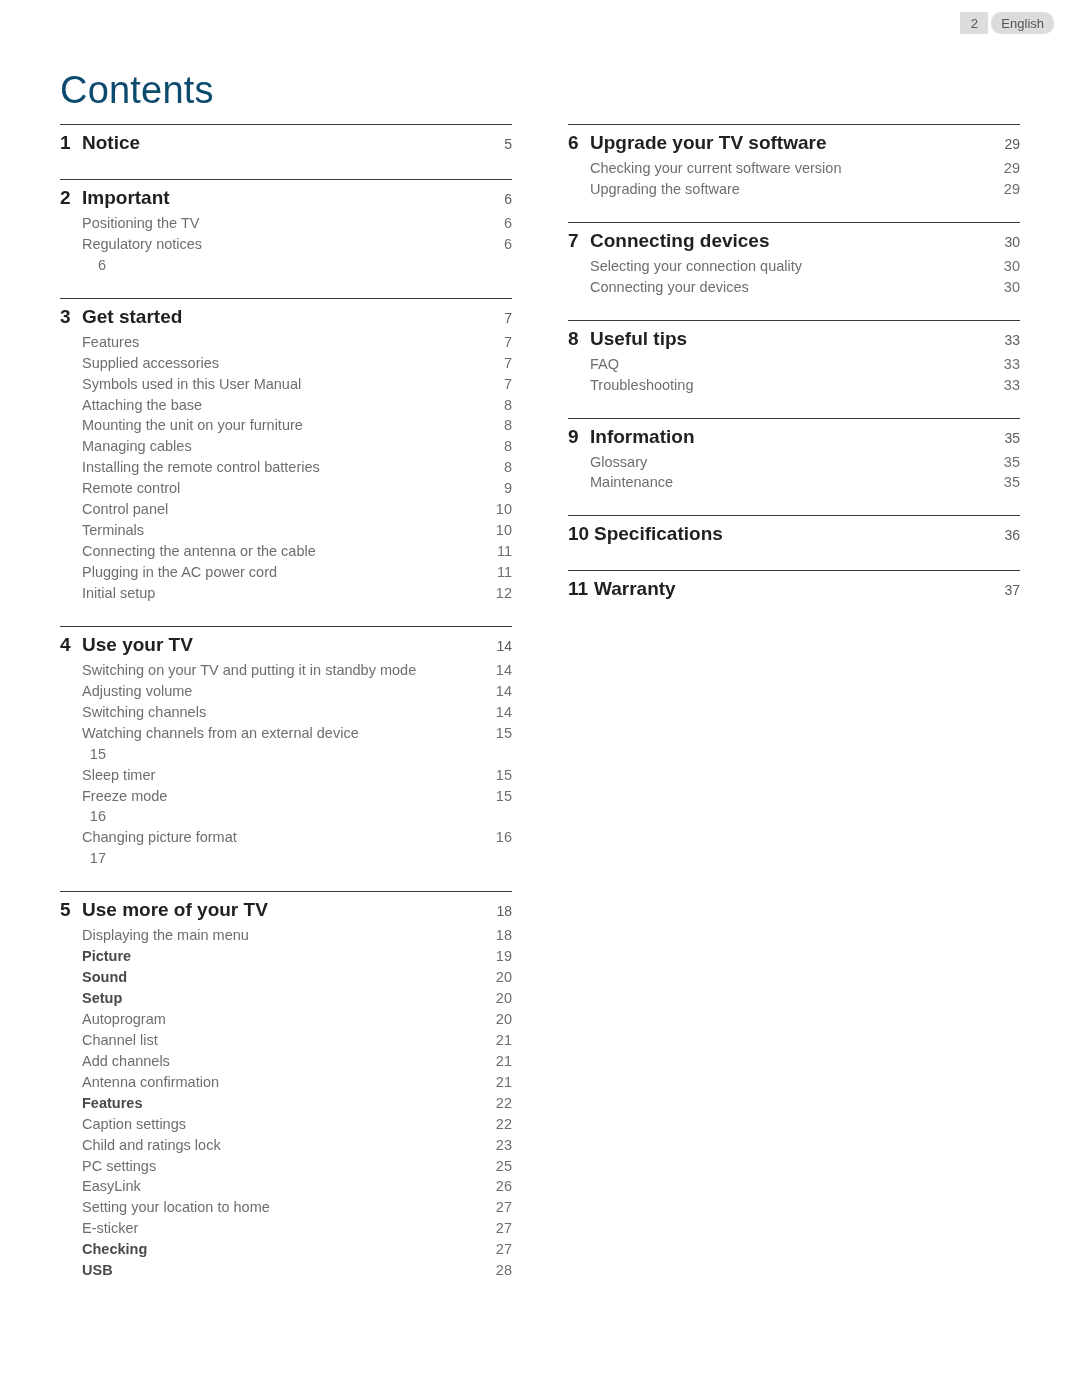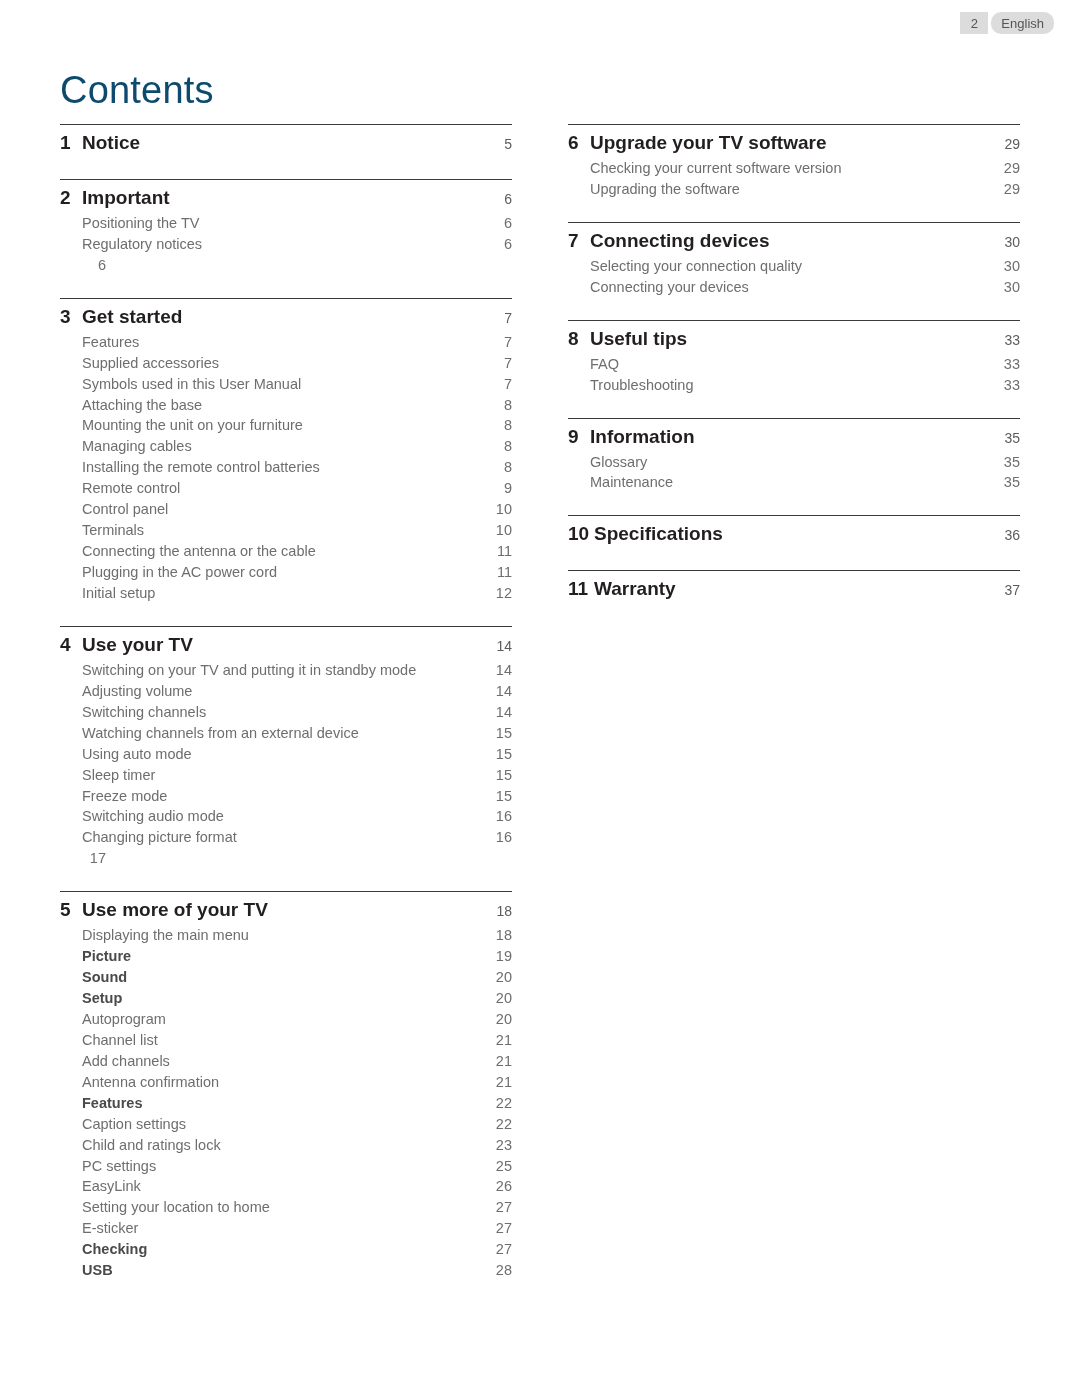--- a/index.html
+++ b/index.html
@@ -260,33 +260,31 @@
           </li>
           <li class="sub-item">
             <span class="sub-name">Switching channels</span>
             <span class="sub-page">14</span>
           </li>
           <li class="sub-item">
             <span class="sub-name">Watching channels from an external device</span>
             <span class="sub-page">15</span>
           </li>
           <li class="sub-item">
-            <span class="sub-name">Using auto mode</span>
             <span class="sub-page">15</span>
           </li>
           <li class="sub-item">
             <span class="sub-name">Sleep timer</span>
             <span class="sub-page">15</span>
           </li>
           <li class="sub-item">
             <span class="sub-name">Freeze mode</span>
             <span class="sub-page">15</span>
           </li>
           <li class="sub-item">
-            <span class="sub-name">Switching audio mode</span>
             <span class="sub-page">16</span>
           </li>
           <li class="sub-item">
             <span class="sub-name">Changing picture format</span>
             <span class="sub-page">16</span>
           </li>
           <li class="sub-item">
             <span class="sub-page">17</span>
           </li>
         </ul>

